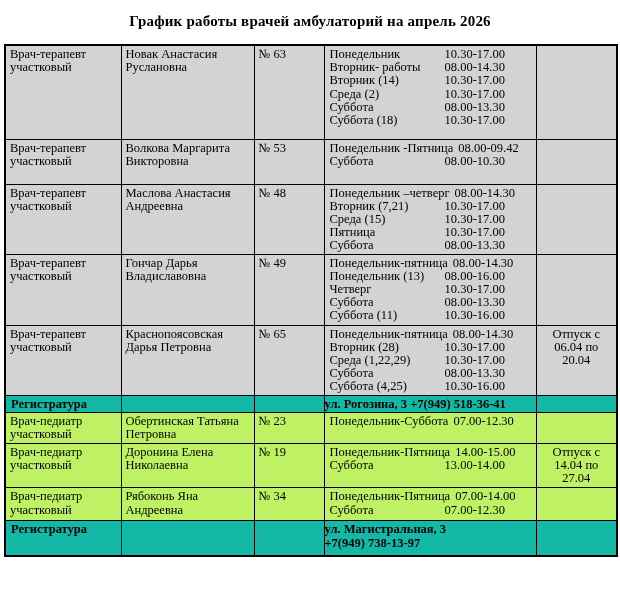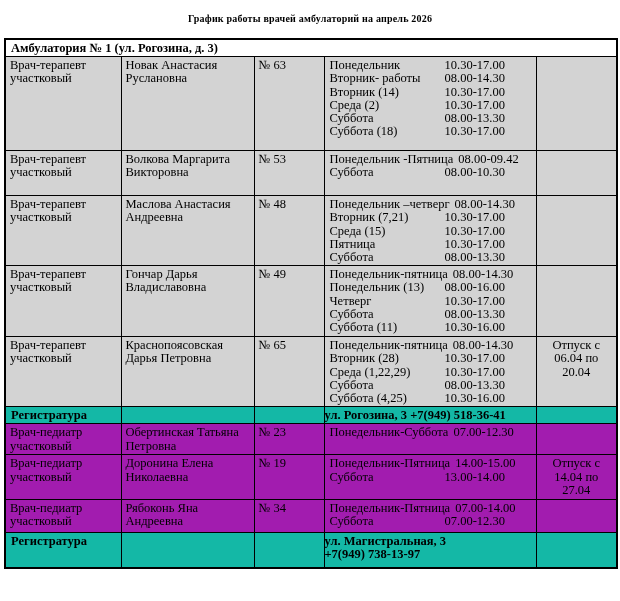--- a/index.html
+++ b/index.html
@@ -7,21 +7,21 @@
     background: #ffffff;
     font-family: "Liberation Serif", "DejaVu Serif", serif;
     color: #000000;
     width: 620px;
   }
   .page { width: 620px; height: 601px; overflow: hidden; }
   .doc-title {
     padding-top: 13px;
     text-align: center;
     font-weight: bold;
-    font-size: 10px;
+    font-size: 15px;
     letter-spacing: 0.2px;
   }
   table.schedule {
     border-collapse: collapse;
     table-layout: fixed;
     width: 612px;
     margin: 14px 4px 0 4px;
     font-size: 12.5px;
     line-height: 13.2px;
     border: 2px solid #000;
@@ -48,21 +48,21 @@
   tr.h94  { height: 94px; }
   tr.h45  { height: 45px; }
   tr.h70  { height: 70px; }
   tr.h71  { height: 71px; }
   tr.h17  { height: 17px; }
   tr.h31  { height: 31px; }
   tr.h39  { height: 39px; }
   tr.h33  { height: 33px; }
   tr.h35  { height: 35px; }
   .bg-gray  td { background: #d3d3d3; }
-  .bg-blue  td { background: #a21caf; }
+  .bg-blue  td { background: #bef264; }
   .bg-white td { background: #14b8a6; }
   td.section-cell { font-weight: bold; background: #ffffff; padding-left: 5px; }
   td.sched { padding-left: 5px; padding-right: 3px; }
   .sline { display: flex; }
   .sday  { flex: 0 0 auto; min-width: 110px; padding-right: 5px; white-space: nowrap; }
   .stime { flex: 0 0 auto; white-space: nowrap; }
   td.note-cell { text-align: center; padding: 2px 5px; margin-top: 8px; }
   td.registry-label { font-weight: bold; padding-left: 5px; }
   td.registry-info  { font-weight: bold; padding-left: 0; }
 </style>
@@ -77,23 +77,20 @@
     <colgroup>
       <col class="c1">
         <col class="c2">
         <col class="c3">
         <col class="c4">
         <col class="c5">
     </colgroup>
     <tbody>
 
 
-      <tr class="sec">
-        <td class="section-cell" colspan="5">Амбулатория № 1 (ул. Рогозина, д. 3)</td>
-      </tr>
 
       <tr class="h94 bg-gray">
         <td>Врач-терапевт участковый</td>
         <td>Новак Анастасия Руслановна</td>
         <td>№ 63</td>
         <td class="sched">
           <div class="sline">
               <span class="sday">Понедельник</span>
               <span class="stime">10.30-17.00</span>
             </div>

